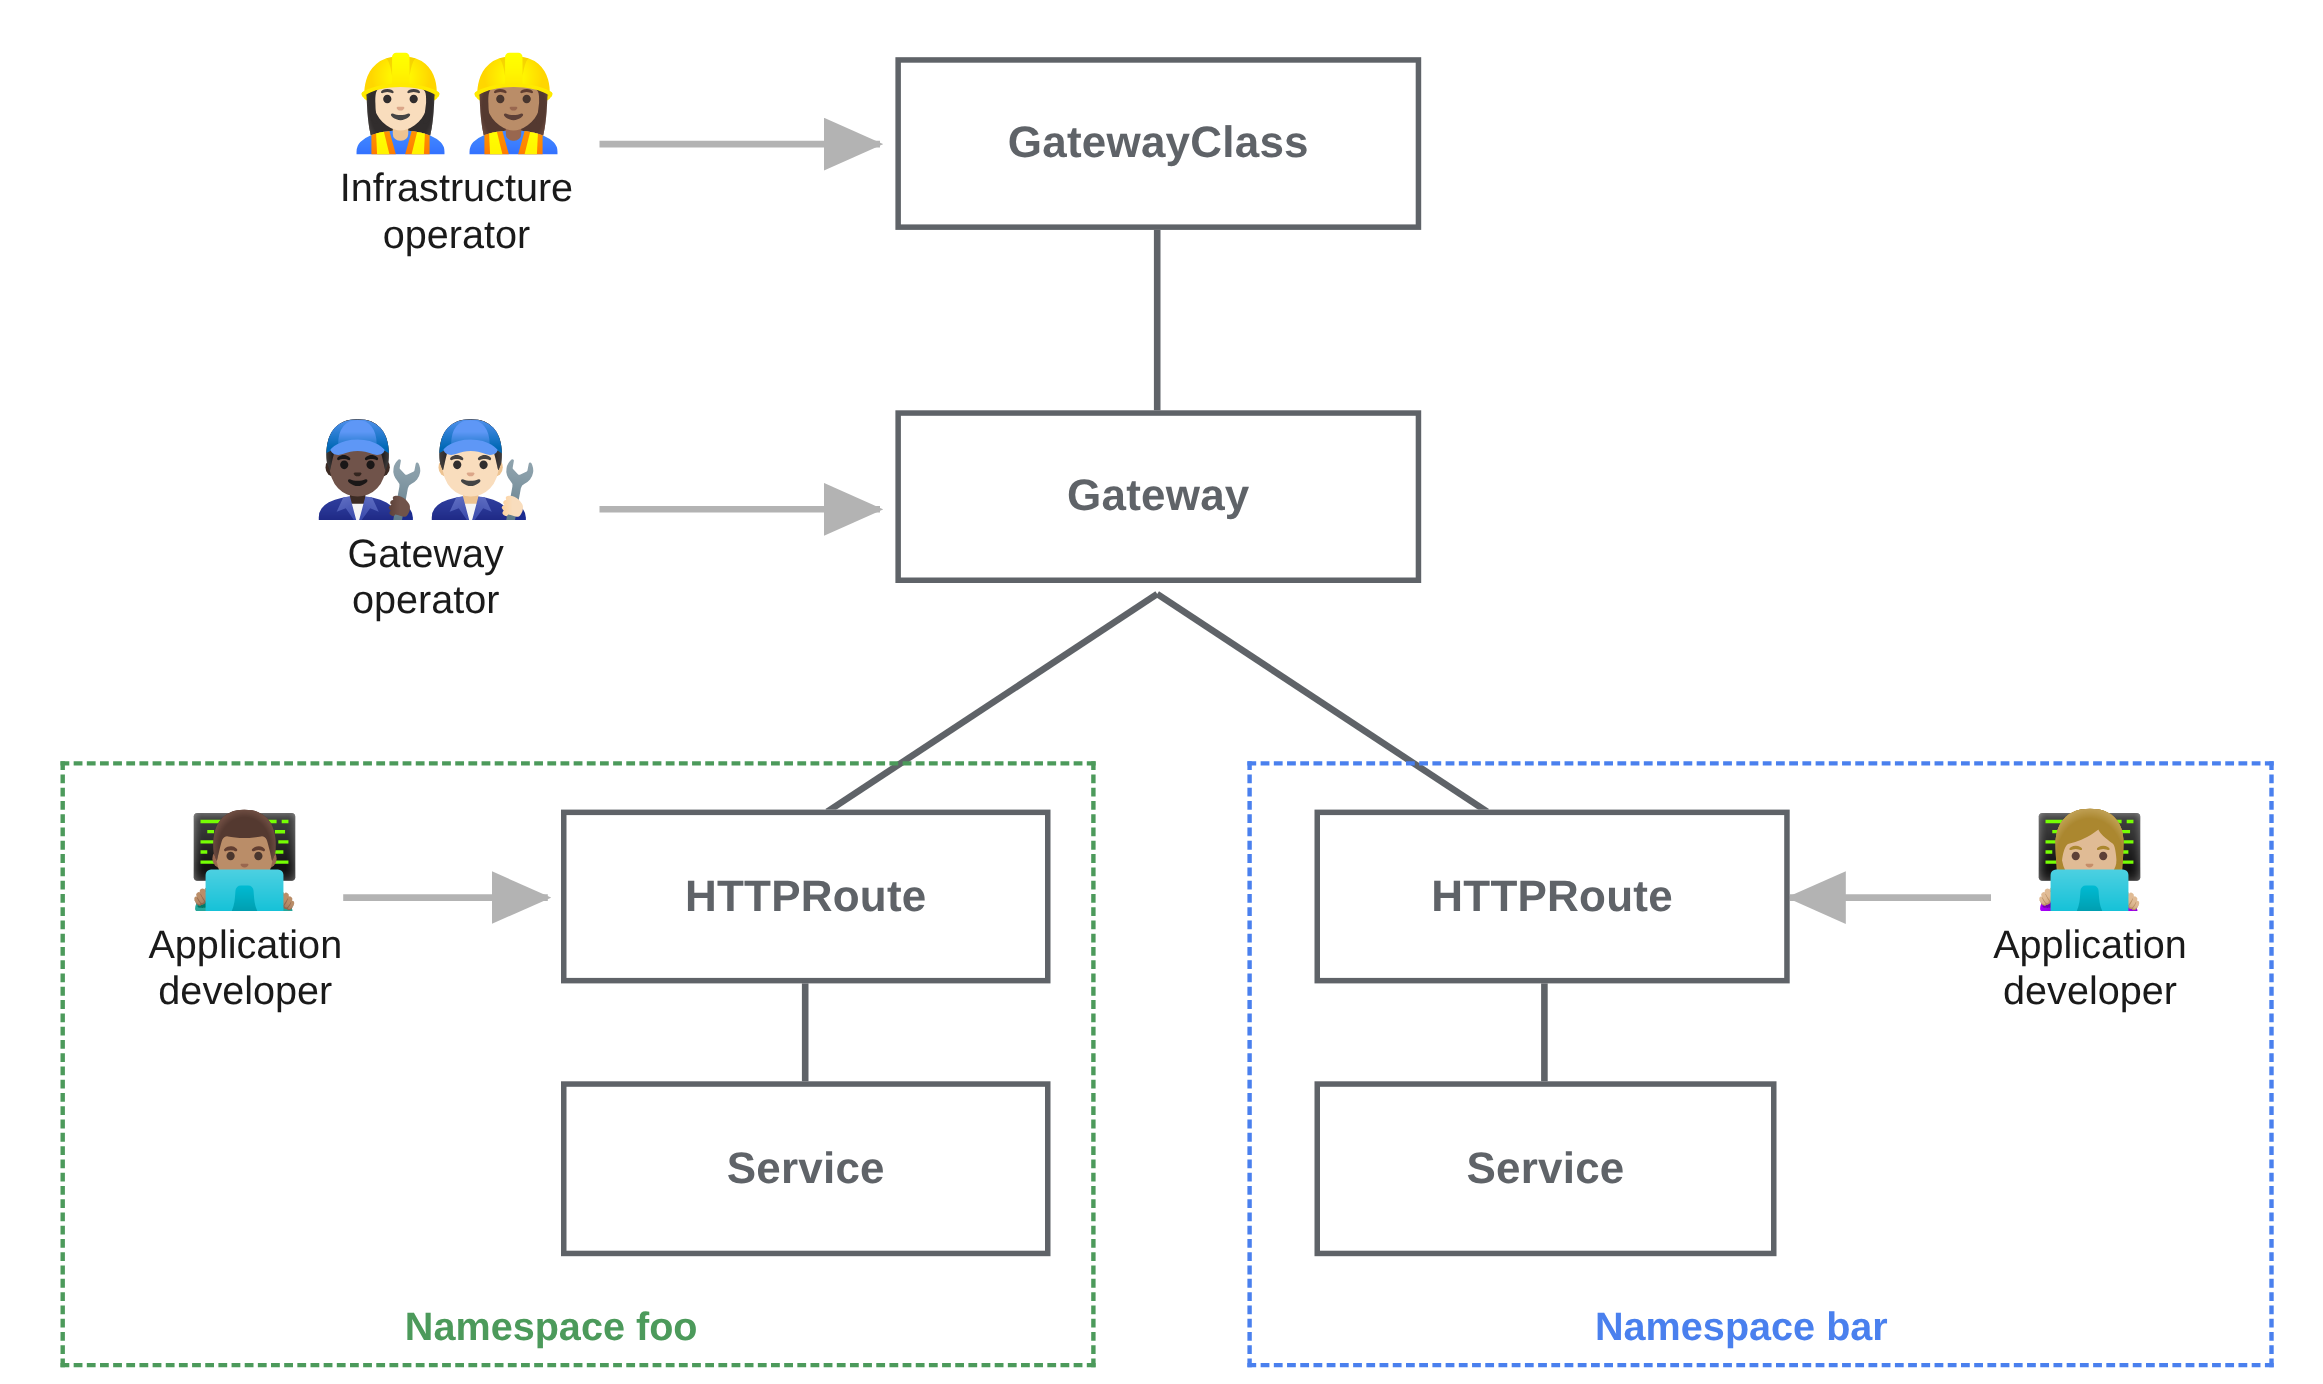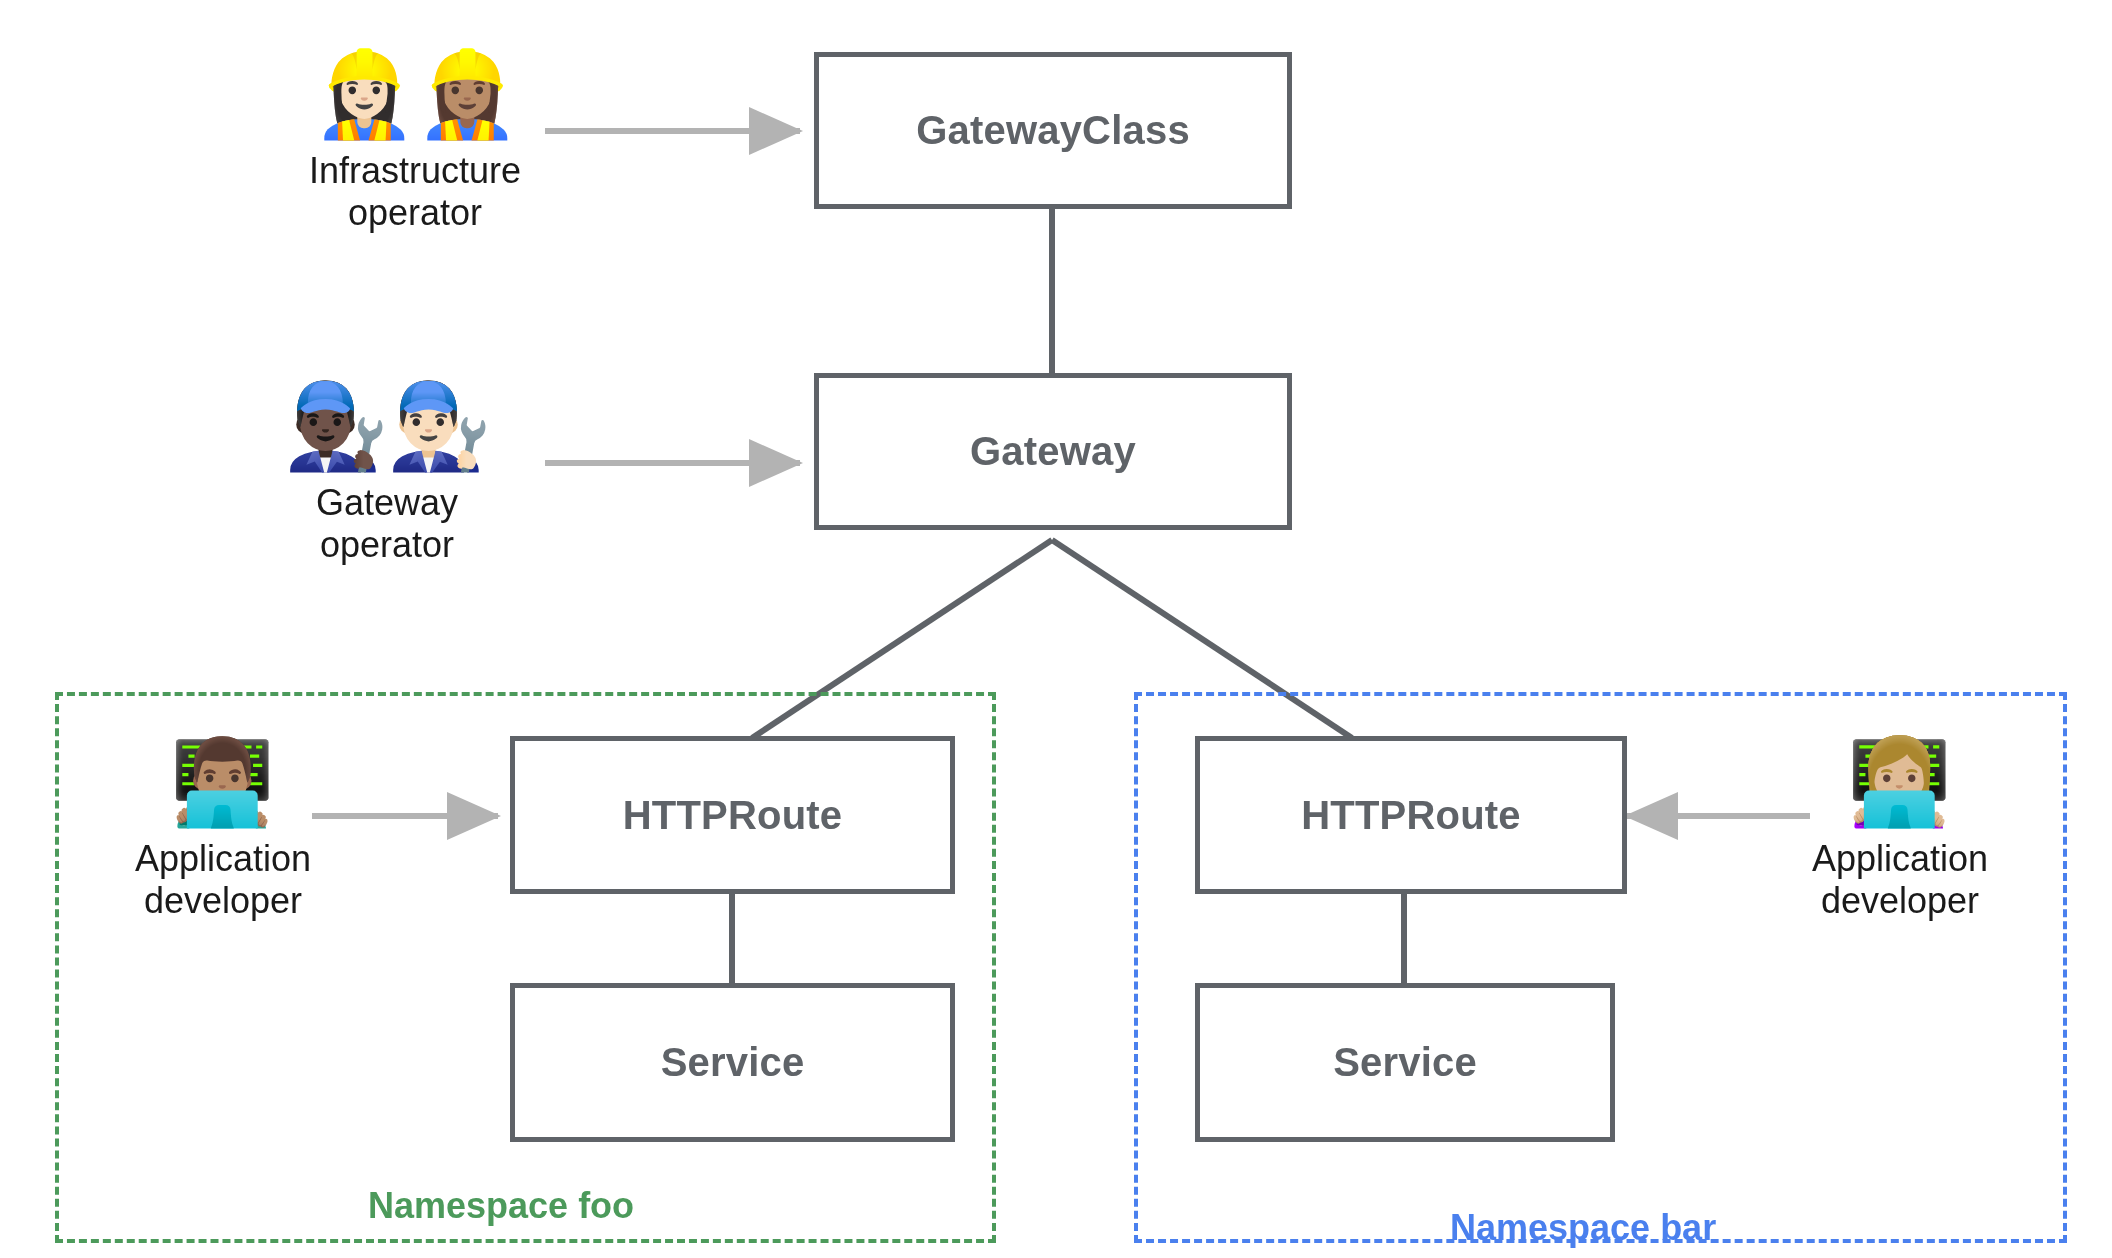--- a/index.html
+++ b/index.html
@@ -115,21 +115,21 @@
 
     <line x1="312" y1="816" x2="498" y2="816" stroke="#b3b3b3" stroke-width="6" marker-end="url(#arrowhead-right)"></line>
 
     <line x1="1810" y1="816" x2="1627" y2="816" stroke="#b3b3b3" stroke-width="6" marker-end="url(#arrowhead-right)"></line>
   </svg>
 
   <div class="ns-box ns-foo" style="left:55px; top:692px; width:941px; height:551px;"></div>
   <div class="ns-label ns-label-foo" style="left:368px; top:1185px;">Namespace foo</div>
 
   <div class="ns-box ns-bar" style="left:1134px; top:692px; width:933px; height:551px;"></div>
-  <div class="ns-label ns-label-bar" style="left:1450px; top:1185px;margin-top:22px;">Namespace bar</div>
+  <div class="ns-label ns-label-bar" style="left:1450px; top:1185px;">Namespace bar</div>
 
   <div class="node-box" style="left:814px; top:52px; width:478px; height:157px;text-align:center;">
     <span class="node-label">GatewayClass</span>
   </div>
 
   <div class="node-box" style="left:814px; top:373px; width:478px; height:157px;">
     <span class="node-label">Gateway</span>
   </div>
 
   <div class="node-box" style="left:510px; top:736px; width:445px; height:158px;">

